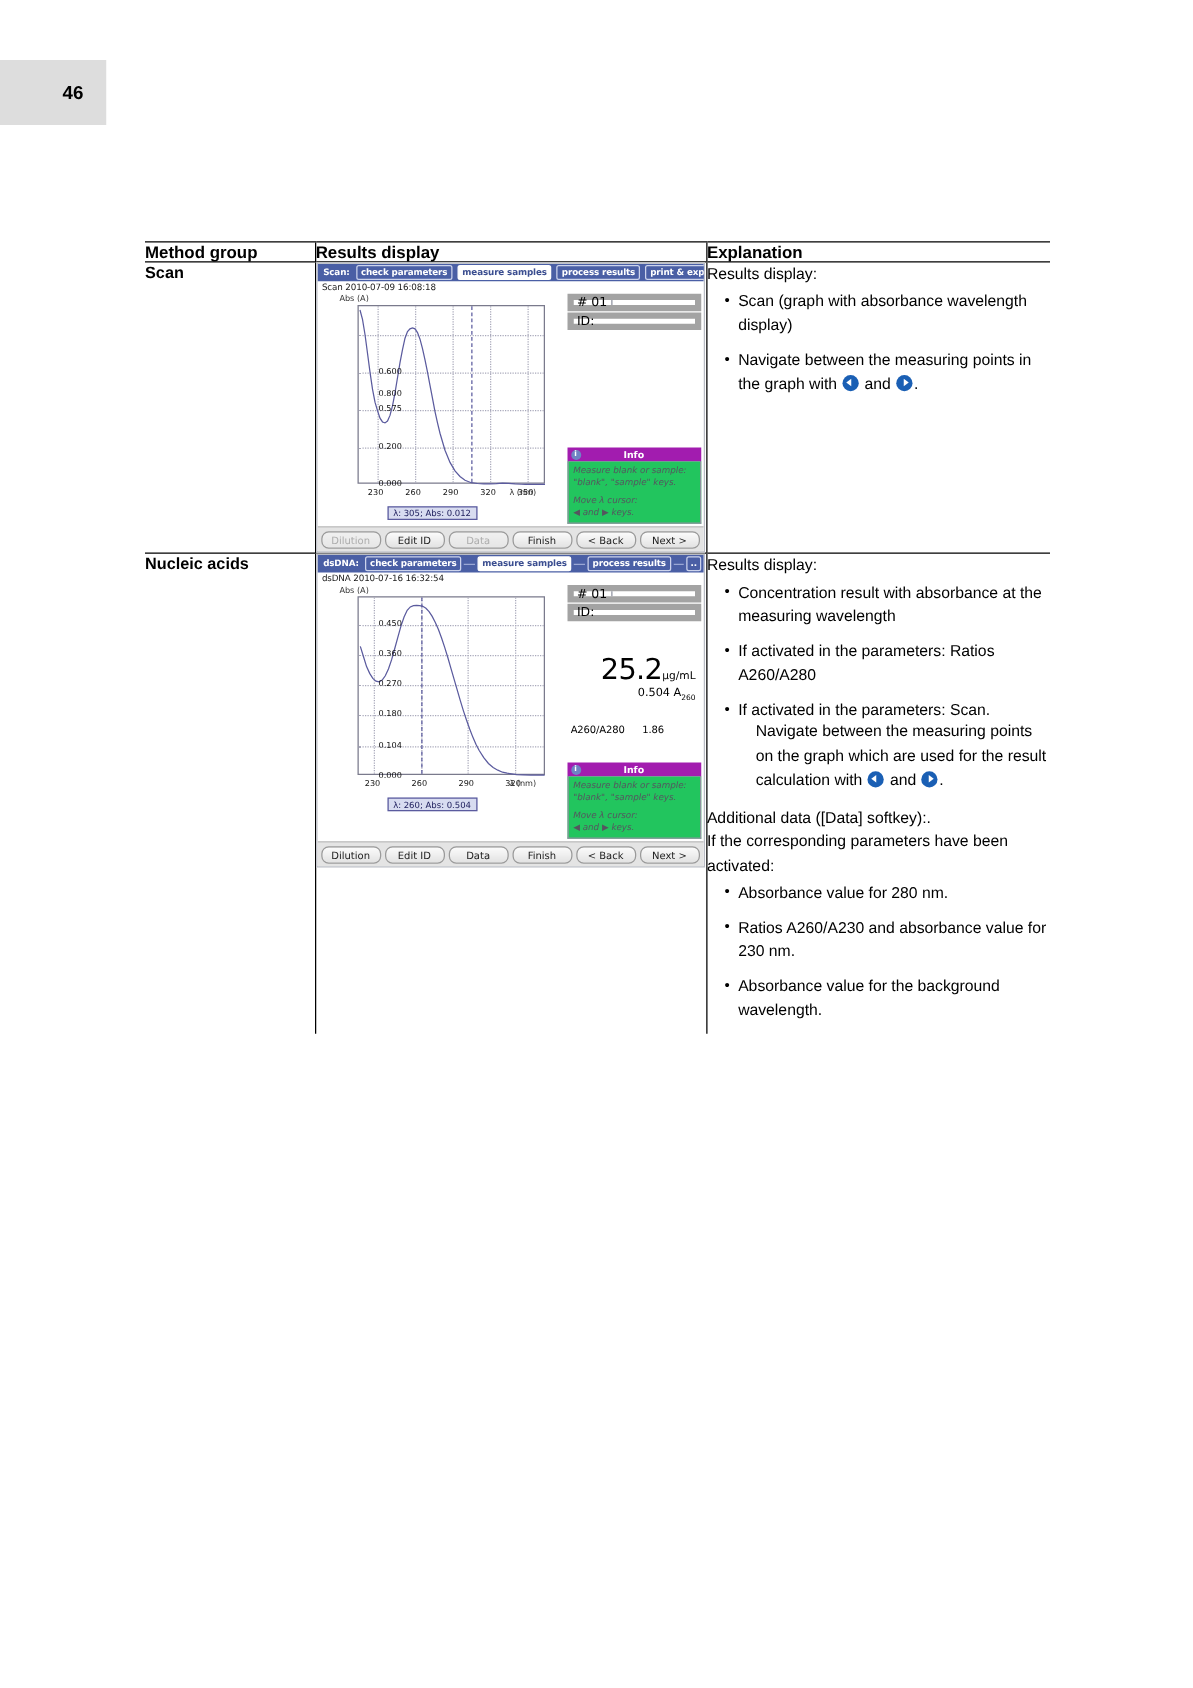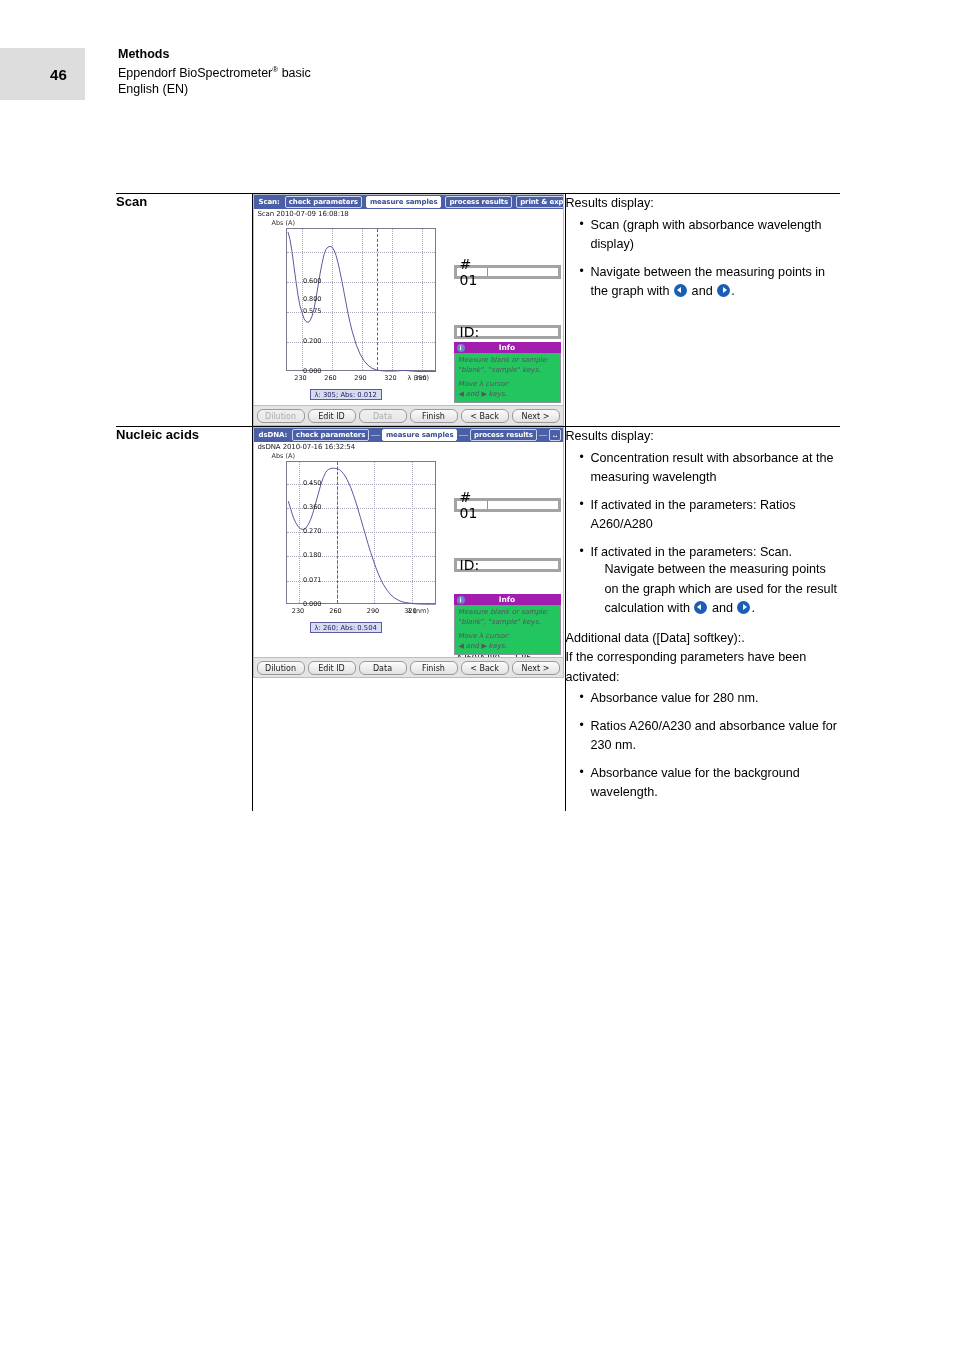--- a/index.html
+++ b/index.html
@@ -112,23 +112,23 @@
   .xtick { position:absolute; top:155px; font-size:6.5px; color:#111; text-align:center; width:26px; }
   .axlabel-x { position:absolute; left:150px; top:155px; font-size:6.5px; color:#333; }
   .cursorbox {
     position:absolute; left:52px; top:170px;
     font-size:6.8px; color:#1b1b5a; background:#d8dcf0;
     border:1px solid #5b5b9e; padding:0.5px 4px; white-space:nowrap;
   }
 
   .rightpane { position:absolute; left:200px; top:0; width:107px; bottom:0; }
   .fieldrow {
-    height:14px; border:3px solid #a3a3a3; background:#ffffff;
-    display:flex; align-items:center; font-size:14px; padding-left:3px;
-    margin-bottom:1px; color:#000;margin-top:46px;
+    height:14px; border:5px solid #a3a3a3; background:#ffffff;
+    display:flex; align-items:center; font-size:10px; padding-left:3px;
+    margin-bottom:1px; color:#000;
   }
   .fieldrow .lab { width:27px; font-weight:normal; }
   .fieldrow .val { flex:1; border-left:1px solid #8e92a0; height:100%; }
   .fieldrow.id .val { border-left:none; }
 
   .bigresult { text-align:right; padding-right:4px; margin-top:26px; }
   .bigresult .num { font-size:23px; font-weight:normal; letter-spacing:-0.5px; }
   .bigresult .unit { font-size:8.5px; }
   .bigresult .sec { font-size:9px; margin-top:1px; }
   .bigresult .sec sub { font-size:6px; }
@@ -165,37 +165,37 @@
     font-family:"DejaVu Sans", sans-serif;
   }
   .skey.disabled { color:#adadad; background:linear-gradient(#f0f0f0,#e6e6e6); }
 </style>
 </head>
 <body>
 
 <div class="page-header">
   <div class="pagenum-box">
     <span class="pagenum">46</span>
-  </div>
-  <div class="header-text">
-    <div class="header-line1">Methods</div>
-    <div class="header-line2"><span>Eppendorf BioSpectrometer</span><sup class="reg">®</sup><span> basic</span></div>
-    <div class="header-line3">English (EN)</div>
   </div>
 </div>
 
 <div class="table">
 <table class="tbl">
   <colgroup>
         <col class="col-a">
         <col class="col-b">
         <col class="col-c">
       </colgroup>
 
   <tbody>
+        <tr>
+    <td class="rule-thick hdr">Method group</td>
+    <td class="rule-thick hdr vline">Results display</td>
+    <td class="rule-thick hdr vline">Explanation</td>
+  </tr>
 
   <tr>
     <td class="rule-thin rowlabel">Scan</td>
 
     <td class="rule-thin vline cellpad">
 
       <div class="device">
 
         <div class="dev-tabbar">
           <span class="grp">Scan:</span>
@@ -331,21 +331,21 @@
                     <div class="gridv" style="left: 50px;"></div>
                     <div class="gridv" style="left: 87.5px;"></div>
                     <div class="gridv" style="left: 125px;"></div>
                     <div class="cursorline" style="left: 50px;"></div>
                     <svg width="150" height="143" viewBox="0 0 150 143" style="position: absolute; left: 0px; top: 0px;">
                       <polyline points="1.25,39.12 3.75,47.22 6.25,55.31 8.75,60.71 11.25,64.75 13.75,66.91 16.25,67.45 18.75,66.10 21.25,62.60 23.75,57.20 26.25,49.92 28.75,41.01 31.25,31.84 33.75,22.93 36.25,15.65 38.75,10.25 41.25,7.55 43.75,6.48 46.25,6.21 48.75,6.48 51.25,7.02 53.75,8.63 56.25,11.33 58.75,15.11 61.25,19.97 63.75,25.63 66.25,32.38 68.75,39.93 71.25,48.03 73.75,56.66 76.25,65.29 78.75,73.93 81.25,82.56 83.75,90.66 86.25,98.21 88.75,105.23 91.25,111.70 93.75,117.37 96.25,122.22 100.00,128.16 103.75,132.75 107.50,135.98 111.25,138.14 115.00,139.76 118.75,140.57 122.50,141.11 126.25,141.65 131.25,141.92 137.50,142.19 143.75,142.19 148.75,142.19" fill="none" stroke="#5b5b9e" stroke-width="1"></polyline>
                     </svg>
                   </div>
             <div id="dsdna-yticks">
                     <div class="ytick" style="top: 148px;">0.000</div>
-                    <div class="ytick" style="top: 123.717px;">0.071</div>
+                    <div class="ytick" style="top: 123.717px;">0.104</div>
                     <div class="ytick" style="top: 99.434px;">0.180</div>
                     <div class="ytick" style="top: 75.1509px;">0.270</div>
                     <div class="ytick" style="top: 50.8679px;">0.360</div>
                     <div class="ytick" style="top: 26.5849px;">0.450</div>
                   </div>
             <div id="dsdna-xticks">
                     <div class="xtick" style="left: 27.5px;">230</div>
                     <div class="xtick" style="left: 65px;">260</div>
                     <div class="xtick" style="left: 102.5px;">290</div>
                     <div class="xtick" style="left: 140px;">320</div>

